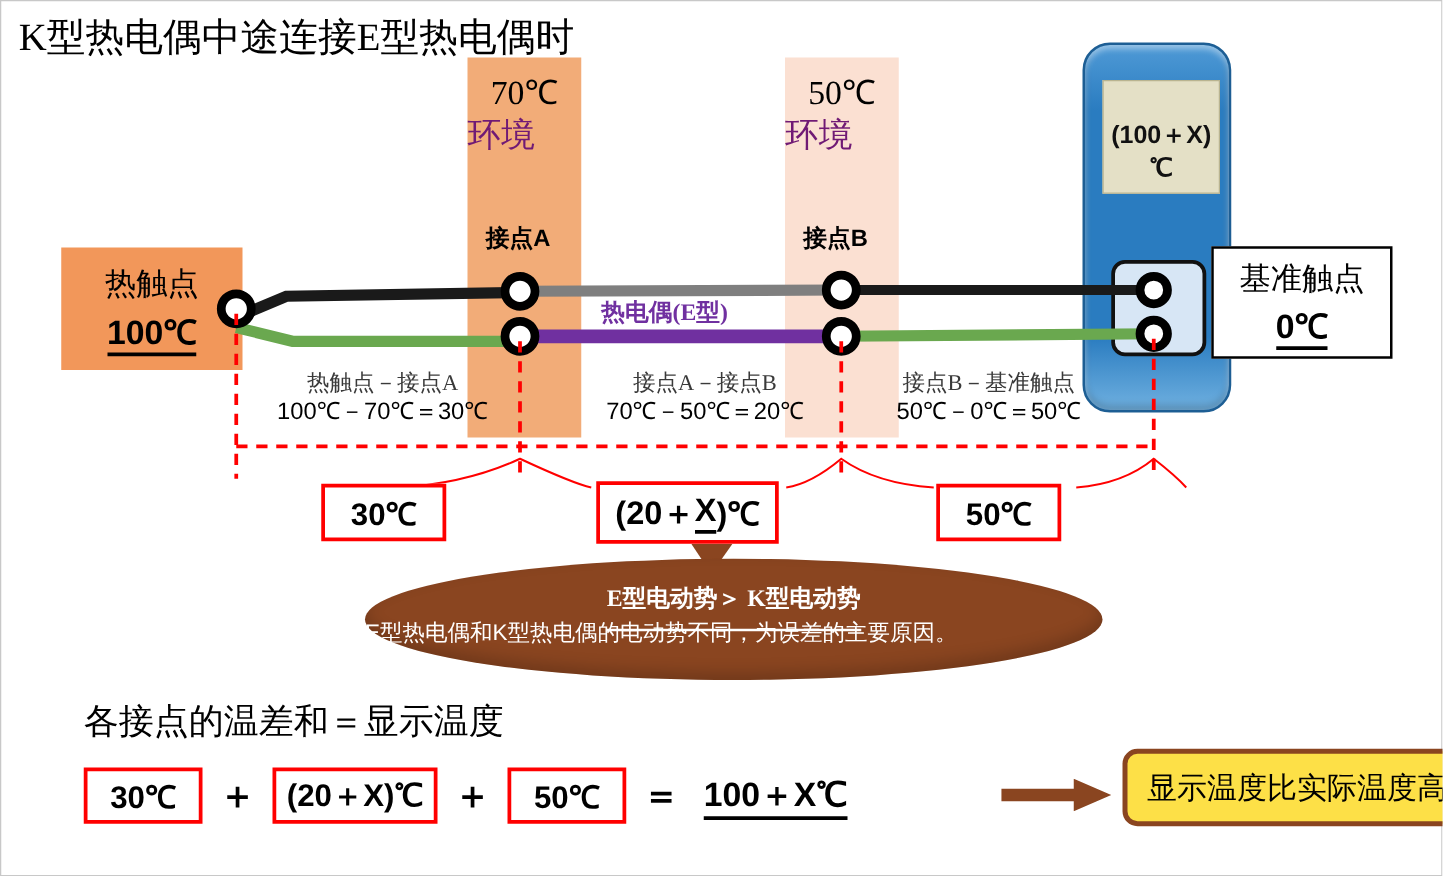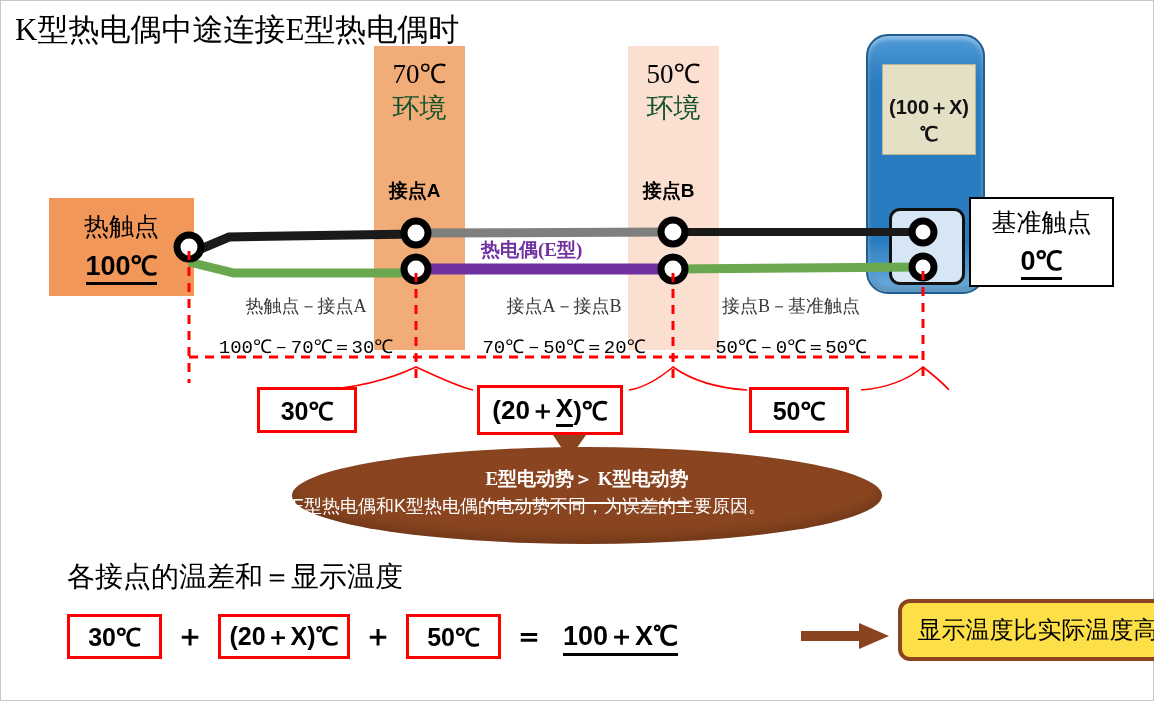--- a/index.html
+++ b/index.html
@@ -25,21 +25,21 @@
   .band{top:45px;width:91px;height:304px;}
   #band-70{left:373px;background:#f2ac78;}
   #band-50{left:627px;background:#fbe0d2;}
   .band-temp{
     position:absolute;left:0;right:0;top:13px;
     text-align:center;font-size:27px;color:#000;
     font-family:"Liberation Serif", serif;line-height:1.18;
   }
   .band-env{
     position:absolute;left:0;right:0;top:44px;
-    text-align:center;font-size:27px;color:#14532d;
+    text-align:left;font-size:27px;color:#701a75;
     font-family:"Liberation Serif", serif;
   }
   .band-contact{
     position:absolute;left:0;right:10px;top:132px;
     text-align:center;font-size:19px;font-weight:bold;color:#000;
     font-family:"Liberation Sans", sans-serif;
   }
 
   
   #hotbox{
@@ -62,21 +62,21 @@
 
   
   #elabel{
     left:480px;top:236px;
     font-size:19px;color:#7030a0;font-weight:bold;
     font-family:"Liberation Serif", serif;white-space:nowrap;
   }
 
   
   #meter{
-    left:865px;top:33px;width:119px;height:260px;
+    left:865px;top:33px;width:119px;height:296px;
     border-radius:22px;
     background:linear-gradient(180deg,#4f9ad6 0%,#2a7cc0 18%,#2a7cc0 80%,#6fb0e0 100%);
     border:2px solid #1d5e94;box-sizing:border-box;
     box-shadow:inset 0 3px 5px rgba(255,255,255,.45), inset 0 -4px 6px rgba(0,0,0,.18);
   }
   #meter-screen{
     position:absolute;left:14px;top:28px;width:92px;height:89px;
     background:#e4e0c6;border:1px solid #b9b490;
   }
   #meter-screen span{
@@ -105,22 +105,22 @@
   }
   #refbox .l2 span{border-bottom:3px solid #000;padding-bottom:1px;}
 
   
   .seg{text-align:center;}
   .seg .t1{
     font-size:18px;color:#3a3a3a;font-family:"Liberation Serif", serif;
     white-space:nowrap;line-height:1.25;
   }
   .seg .t2{
-    font-size:19px;color:#000;font-family:Liberation Mono, monospace;
-    white-space:nowrap;line-height:1.25;margin-top:19px;
+    font-size:19px;color:#000;font-family:Liberation Sans, sans-serif;
+    white-space:nowrap;line-height:1.25;
   }
   #seg-1{left:200px;top:294px;width:210px;}
   #seg-2{left:458px;top:294px;width:210px;}
   #seg-3{left:690px;top:294px;width:200px;}
 
   
   .redbox{
     background:#fff;border:3px solid #f00;box-sizing:border-box;
     display:flex;align-items:center;justify-content:center;
     font-family:"Liberation Sans", sans-serif;font-weight:bold;color:#000;

